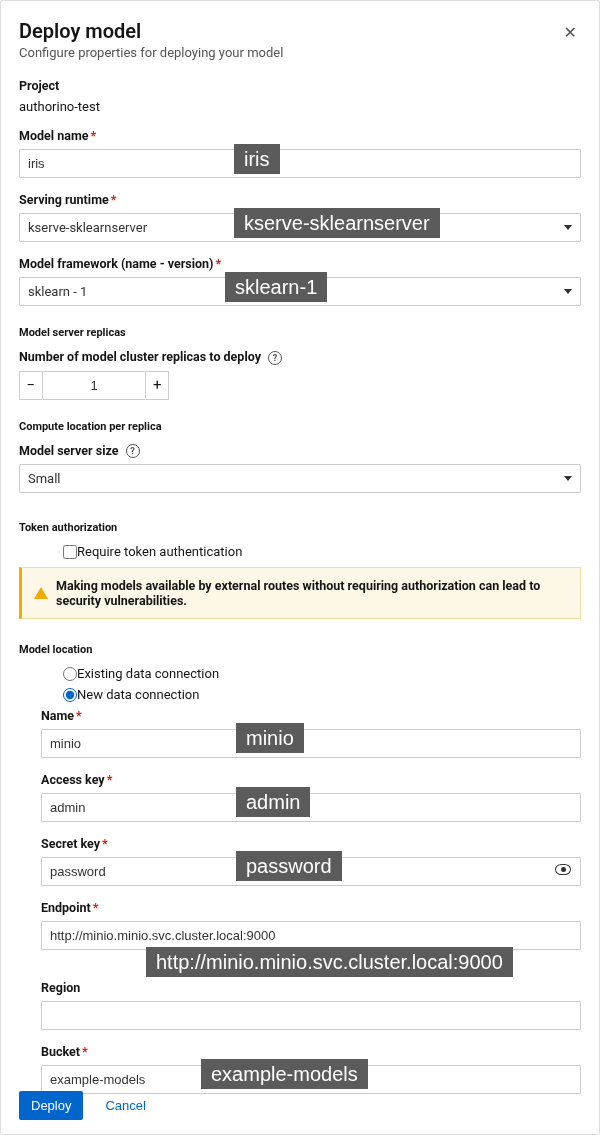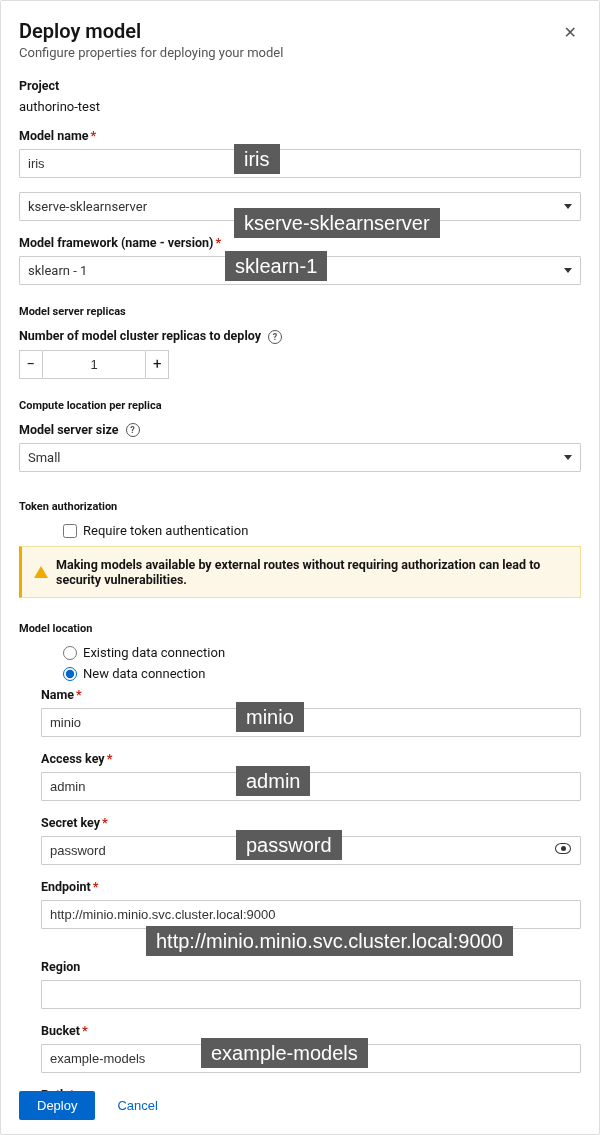--- a/index.html
+++ b/index.html
@@ -85,21 +85,20 @@
     align-items: center;
     justify-content: center;
     cursor: pointer;
   }
   .step-btn:first-child { border-right: none; }
   .step-btn:last-child { border-left: none; }
   .num-input { text-align: center; border-radius: 0; width: 80px; }
   .checkbox-row, .radio-row {
     display: flex;
     align-items: center;
-    gap: 6px;
     font-size: 13px;
     margin: 6px 0;
     padding-left: 44px;
   }
   .checkbox-row input, .radio-row input { margin: 0; }
   .alert-warning {
     background: #fdf7e7;
     border: 1px solid #f0e0a0;
     border-left: 3px solid #f0ab00;
     padding: 10px 12px;
@@ -125,21 +124,21 @@
     left: 18px;
     bottom: 14px;
     display: flex;
     align-items: center;
     gap: 22px;
   }
   .btn-primary {
     background: #0066cc;
     color: #fff;
     border: none;
-    padding: 7px 18px;
+    padding: 7px 12px;
     font-size: 13px;
     cursor: pointer;
     border-radius: 2px;
   }
   .btn-link {
     background: none;
     border: none;
     color: #0066cc;
     font-size: 13px;
     cursor: pointer;
@@ -199,20 +198,23 @@
 
   <div class="section" style="position:relative;">
     <label class="label">
       <span>Model name</span><span class="asterisk">*</span>
     </label>
     <input type="text" value="iris" style="">
     <div class="overlay" style="left:215px; top:16px;">iris</div>
   </div>
 
   <div class="section" style="position:relative;">
+    <label class="label">
+      <span>Serving runtime</span><span class="asterisk">*</span>
+    </label>
     <div class="select">
       <span>kserve-sklearnserver</span>
       <span class="caret"></span>
     </div>
     <div class="overlay" style="left:215px; top:16px;">kserve-sklearnserver</div>
   </div>
 
   <div class="section" style="position:relative;">
     <label class="label">
       <span>Model framework (name - version)</span><span class="asterisk">*</span>

